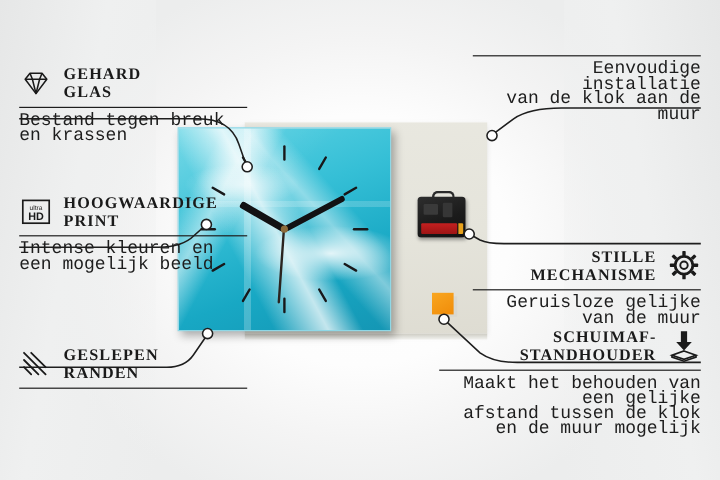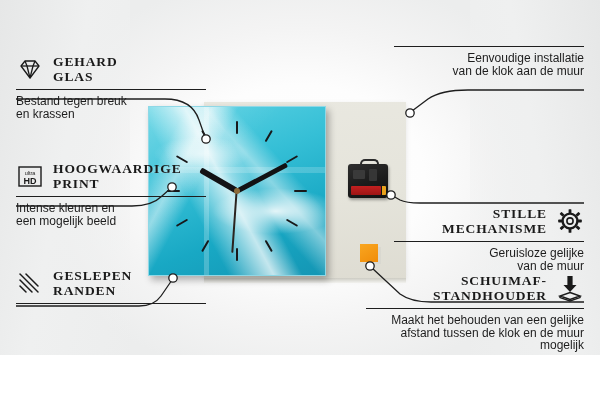--- a/index.html
+++ b/index.html
@@ -9,21 +9,21 @@
   body {
     width: 600px;
     height: 400px;
     overflow: hidden;
     font-family: "Liberation Serif", serif;
     background: #ffffff;
   }
   #stage {
     position: relative;
     width: 600px;
-    height: 355px;
+    height: 400px;
     background:
       radial-gradient(ellipse 46% 58% at 50% 50%, #ffffff 0%, #fdfdfd 45%, #f4f4f4 72%, #eceded 100%);
     overflow: hidden;
   }
   
   #bg-left, #bg-right {
     position: absolute;
     top: 0;
     height: 400px;
     width: 130px;
@@ -248,22 +248,22 @@
     line-height: 15px;
     color: #1a1a1a;
     text-transform: uppercase;
   }
   .feat-rule {
     height: 1px;
     background: #1e1e1e;
     margin: 3px 0 5px 0;
   }
   .feat-desc {
-    font-family: Liberation Sans, sans-serif;
-    font-size: 12px;
+    font-family: Liberation Mono, monospace;
+    font-size: 15px;
     line-height: 12.5px;
     color: #1d1d1d;
   }
   .feat-icon {
     flex: 0 0 auto;
     width: 28px;
     height: 28px;
     display: block;
   }
   .feat-icon svg { display: block; }
@@ -380,21 +380,21 @@
         <span>PRINT</span>
       </span>
     </div>
     <div class="feat-rule"></div>
     <div class="feat-desc">
       <span>Intense kleuren en</span><br>
       <span>een mogelijk beeld</span>
     </div>
   </div>
 
-  <div class="feature left" style="left:16px; top:266px;">
+  <div class="feature left" style="left:16px; top:286px;">
     <div class="feat-head">
       <span class="feat-icon">
         <svg width="28" height="28" viewBox="0 0 28 28">
           <g stroke="#1a1a1a" stroke-width="1.5" stroke-linecap="round">
             <line x1="4" y1="5" x2="22" y2="23"></line>
             <line x1="4" y1="11" x2="16" y2="23"></line>
             <line x1="4" y1="17" x2="10" y2="23"></line>
             <line x1="10" y1="5" x2="22" y2="17"></line>
           </g>
         </svg>

